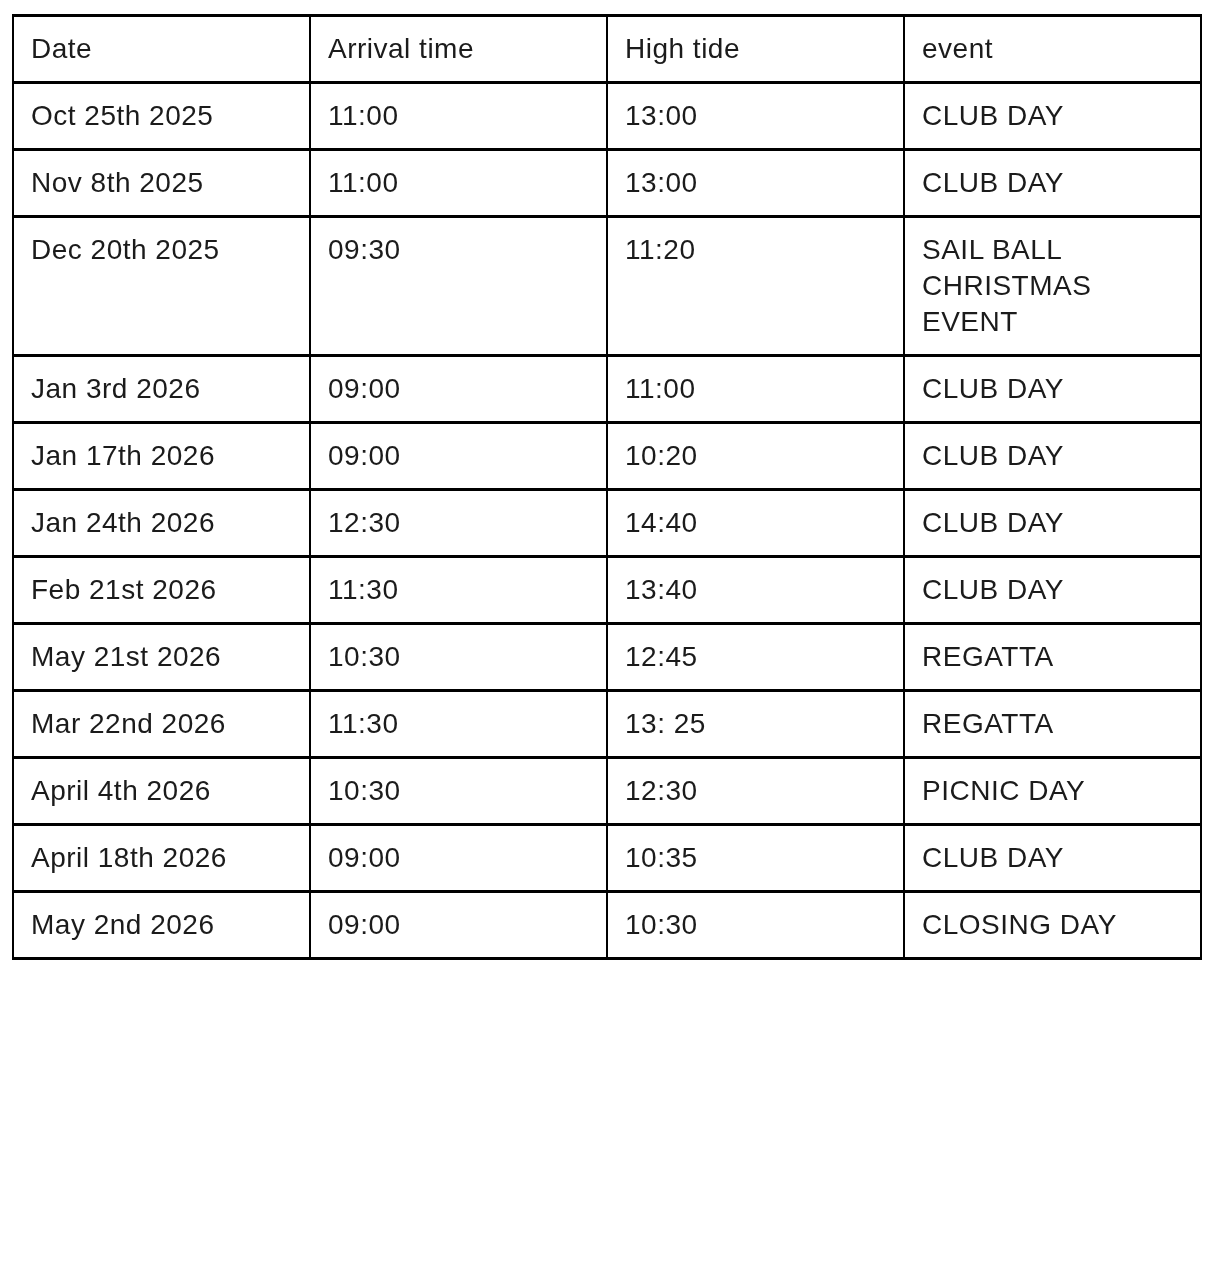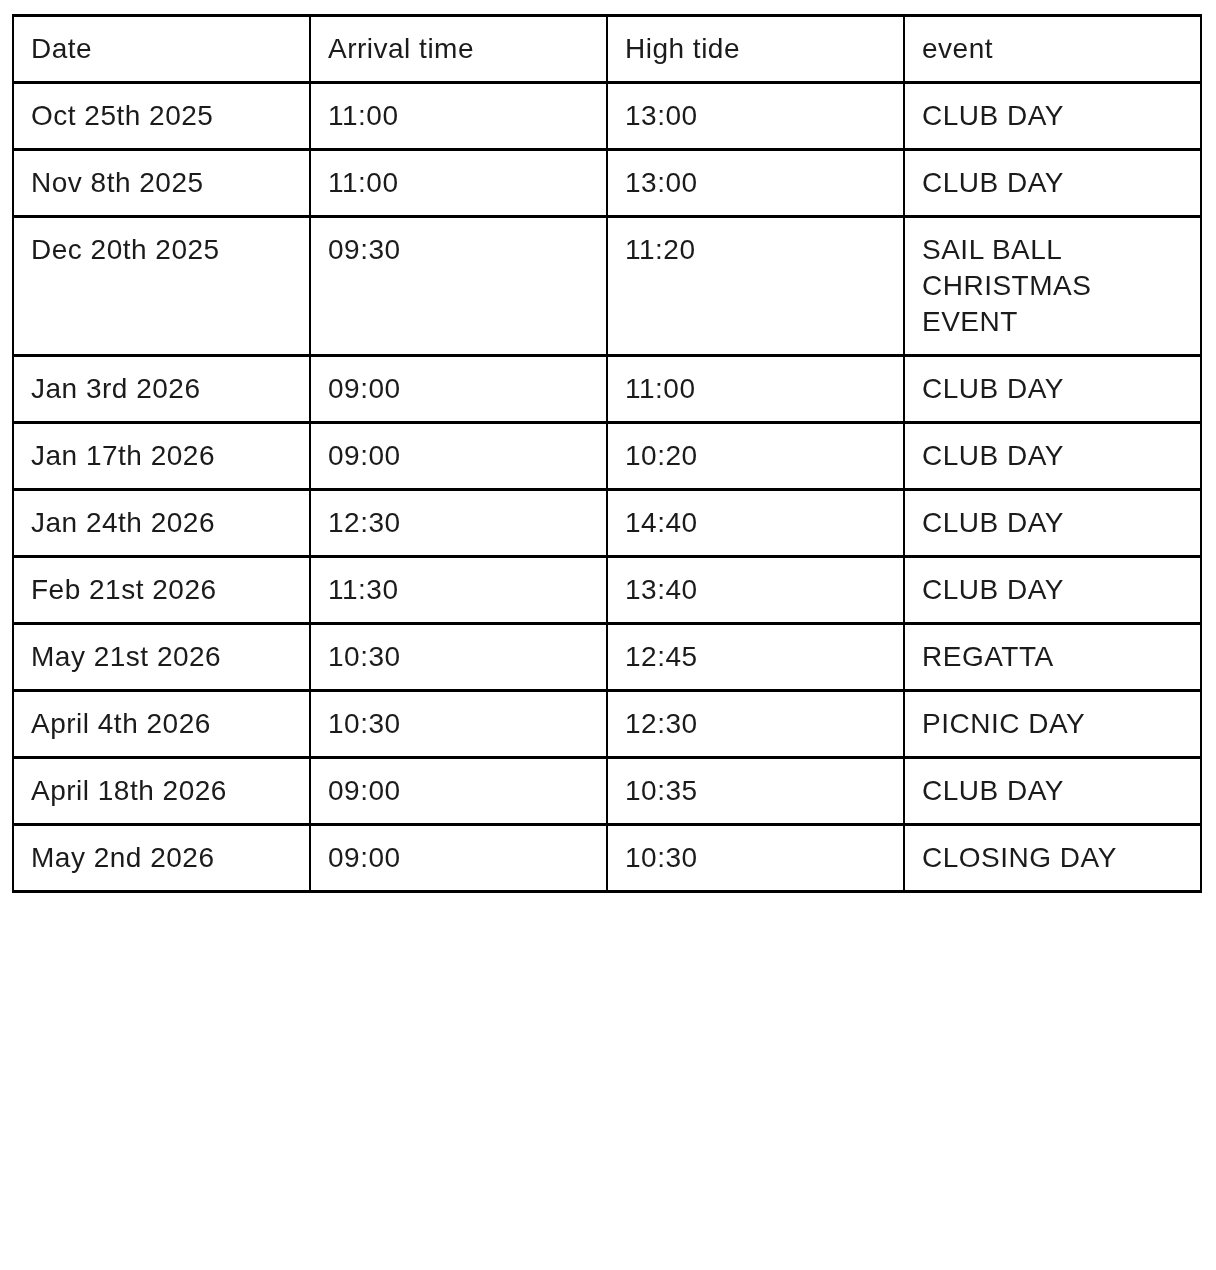--- a/index.html
+++ b/index.html
@@ -99,20 +99,26 @@
         <td>13:40</td>
         <td>CLUB DAY</td>
       </tr>
       <tr>
         <td>May 21st 2026</td>
         <td>10:30</td>
         <td>12:45</td>
         <td>REGATTA</td>
       </tr>
       <tr>
+        <td>Mar 22nd 2026</td>
+        <td>11:30</td>
+        <td>13: 25</td>
+        <td>REGATTA</td>
+      </tr>
+      <tr>
         <td>April 4th 2026</td>
         <td>10:30</td>
         <td>12:30</td>
         <td>PICNIC DAY</td>
       </tr>
       <tr>
         <td>April 18th 2026</td>
         <td>09:00</td>
         <td>10:35</td>
         <td>CLUB DAY</td>

